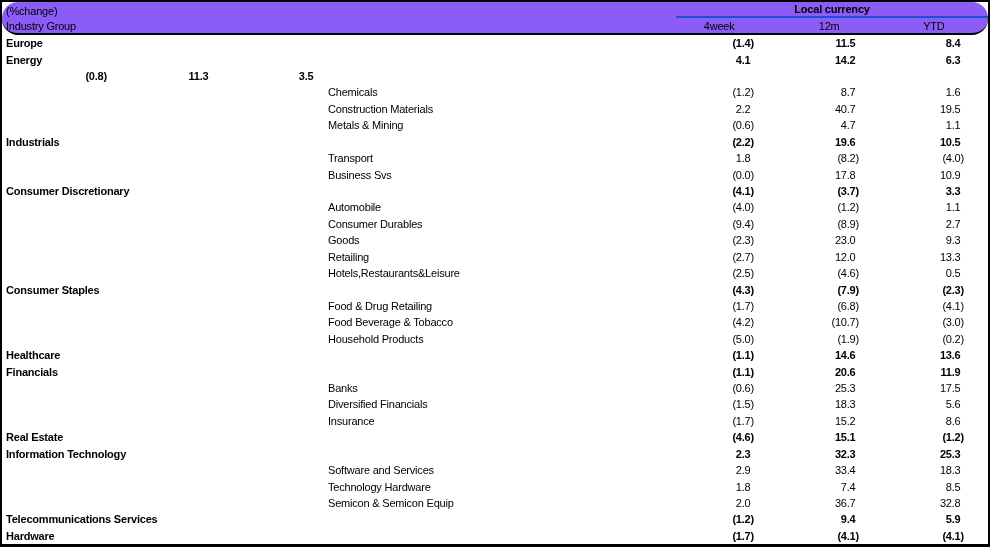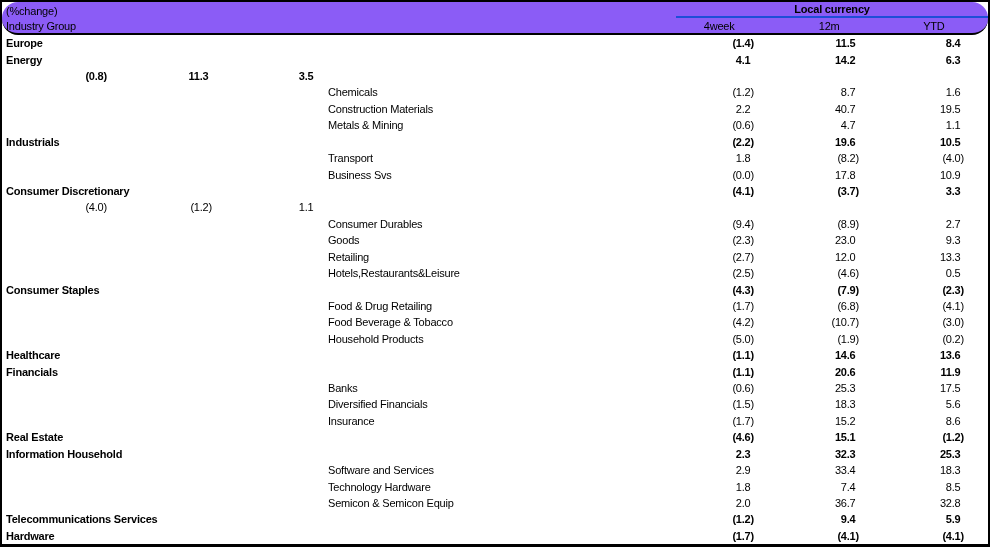--- a/index.html
+++ b/index.html
@@ -165,20 +165,21 @@
         <div class="num">17.8<span class="paren-pad">)</span></div>
         <div class="num">10.9<span class="paren-pad">)</span></div>
       </div>
       <div class="row group">
         <div class="label">Consumer Discretionary</div>
         <div class="num">(4.1)</div>
         <div class="num">(3.7)</div>
         <div class="num">3.3<span class="paren-pad">)</span></div>
       </div>
       <div class="row sub">
+        <div class="label">Automobile</div>
         <div class="num">(4.0)</div>
         <div class="num">(1.2)</div>
         <div class="num">1.1<span class="paren-pad">)</span></div>
       </div>
       <div class="row sub">
         <div class="label">Consumer Durables</div>
         <div class="num">(9.4)</div>
         <div class="num">(8.9)</div>
         <div class="num">2.7<span class="paren-pad">)</span></div>
       </div>
@@ -254,21 +255,21 @@
         <div class="num">15.2<span class="paren-pad">)</span></div>
         <div class="num">8.6<span class="paren-pad">)</span></div>
       </div>
       <div class="row group">
         <div class="label">Real Estate</div>
         <div class="num">(4.6)</div>
         <div class="num">15.1<span class="paren-pad">)</span></div>
         <div class="num">(1.2)</div>
       </div>
       <div class="row group">
-        <div class="label">Information Household</div>
+        <div class="label">Information Technology</div>
         <div class="num">2.3<span class="paren-pad">)</span></div>
         <div class="num">32.3<span class="paren-pad">)</span></div>
         <div class="num">25.3<span class="paren-pad">)</span></div>
       </div>
       <div class="row sub">
         <div class="label">Software and Services</div>
         <div class="num">2.9<span class="paren-pad">)</span></div>
         <div class="num">33.4<span class="paren-pad">)</span></div>
         <div class="num">18.3<span class="paren-pad">)</span></div>
       </div>

